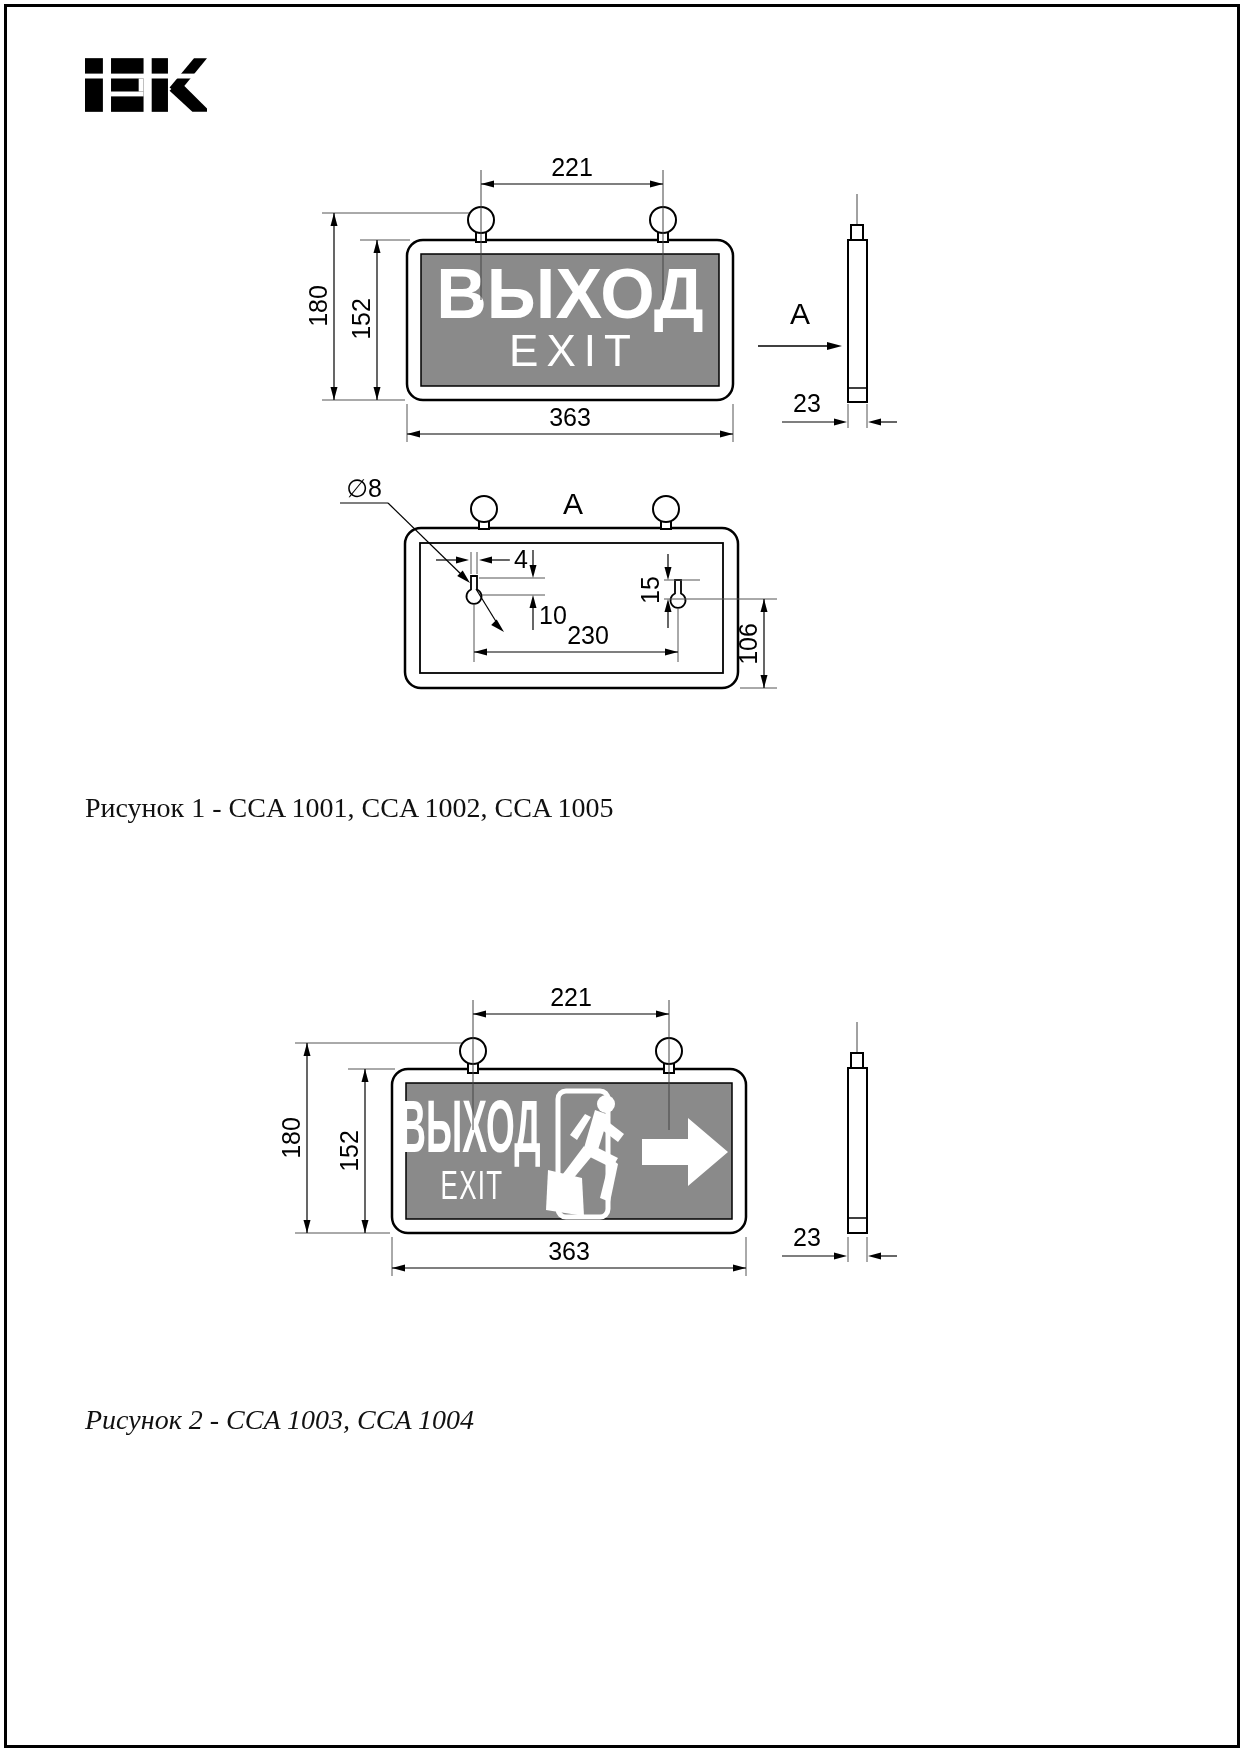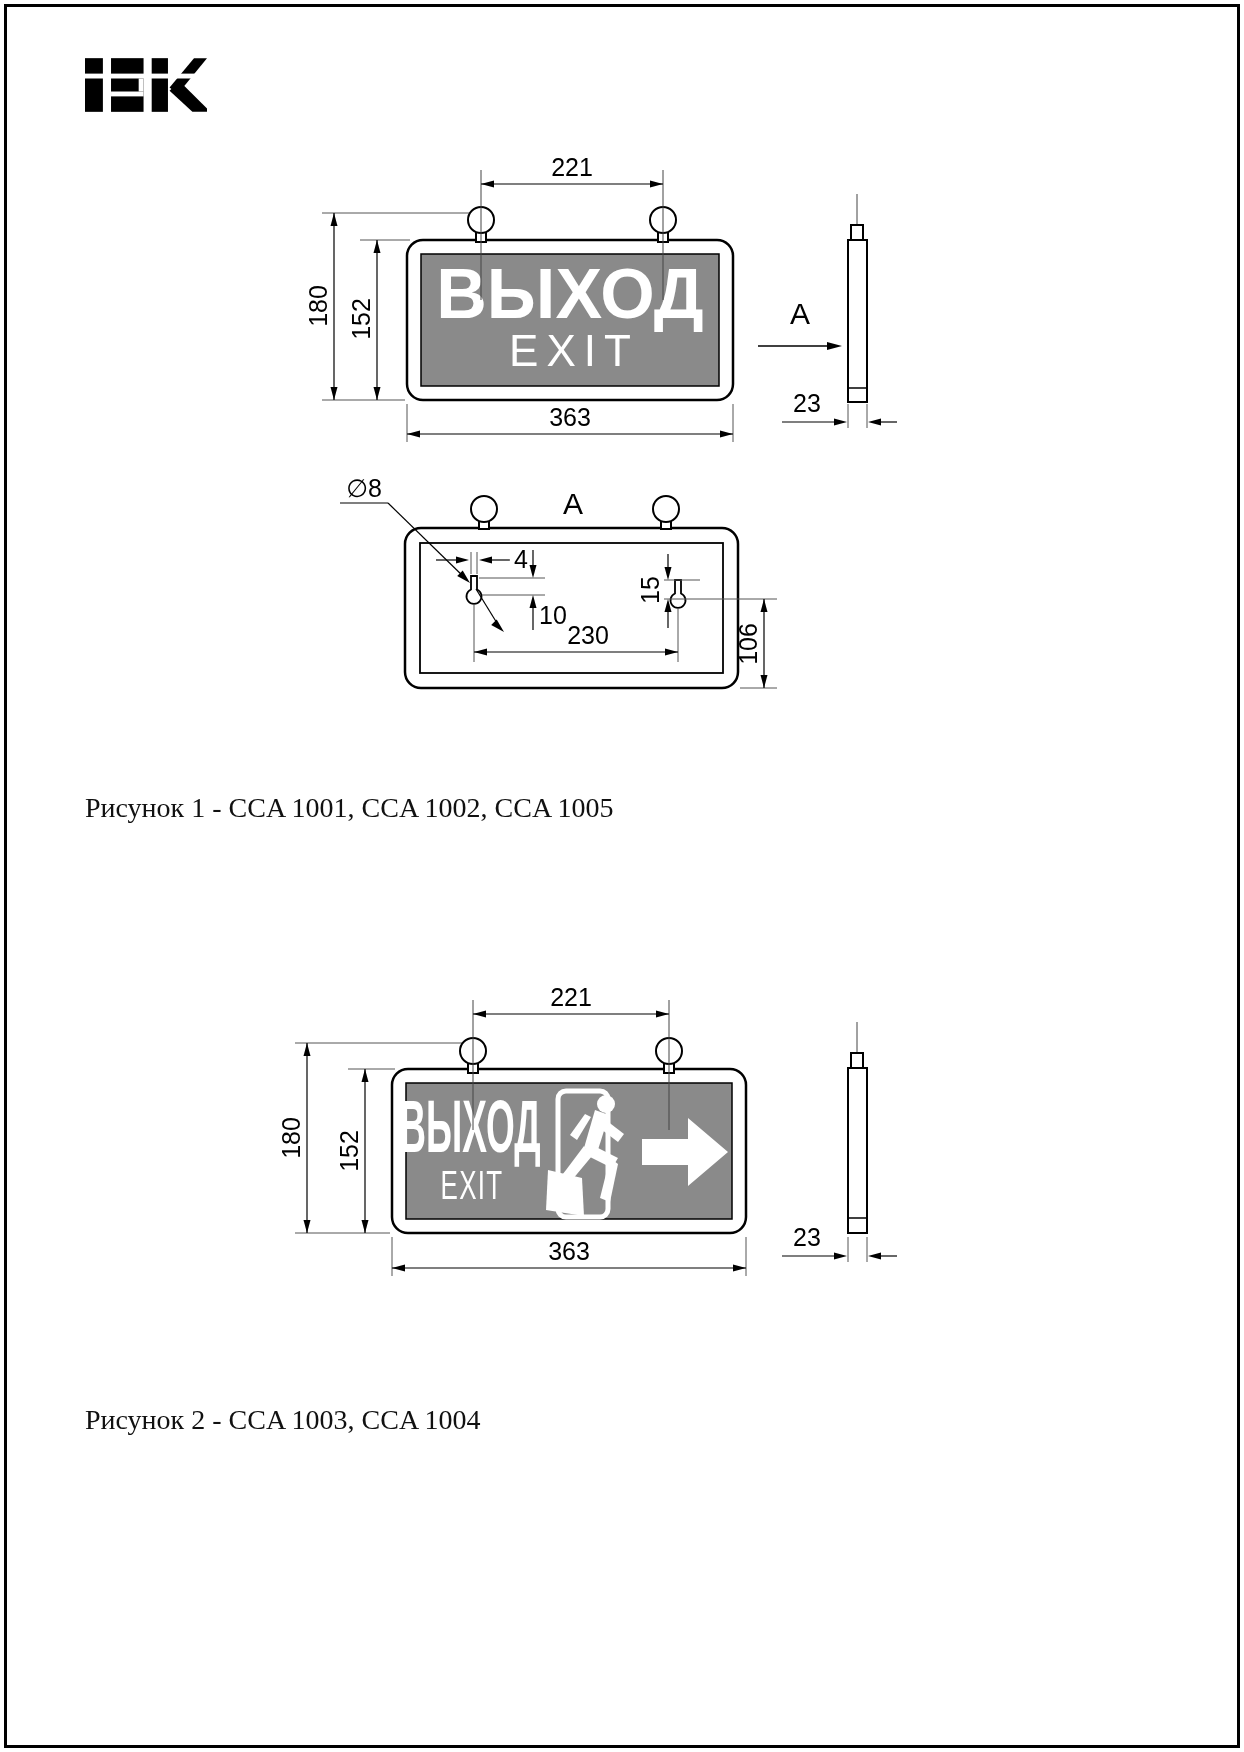--- a/index.html
+++ b/index.html
@@ -3,21 +3,21 @@
 <meta charset="utf-8">
 <style>
   html,body{margin:0;padding:0;background:#fff;}
   .page{position:relative;width:1244px;height:1752px;background:#fff;overflow:hidden;
         font-family:"Liberation Sans", sans-serif;}
   .page-border{position:absolute;inset:4px;border:3px solid #000;pointer-events:none;}
   .logo{position:absolute;left:85px;top:58px;}
   .drawing{position:absolute;left:0;top:0;}
   .caption{position:absolute;left:85px;font:28px "Liberation Serif", serif;color:#111;white-space:nowrap;}
   .caption.c1{top:792px;}
-  .caption.c2{top:1404px;}
+  .caption.c2{top:1404px;font-style:italic;}
   
   .frame{fill:#fff;stroke:#000;stroke-width:2.5;}
   .panel{stroke:#000;stroke-width:1.5;}
   .innerframe{fill:#fff;stroke:#000;stroke-width:1.8;}
   .dim{stroke:#000;stroke-width:1.2;fill:none;}
   .ext{stroke:#555;stroke-width:1;fill:none;}
   .cl{stroke:#444;stroke-width:1;fill:none;}
   .ah{fill:#000;stroke:none;}
   .hw{fill:#fff;stroke:#000;stroke-width:2;}
   .thin{stroke:#000;stroke-width:1.5;fill:none;}

